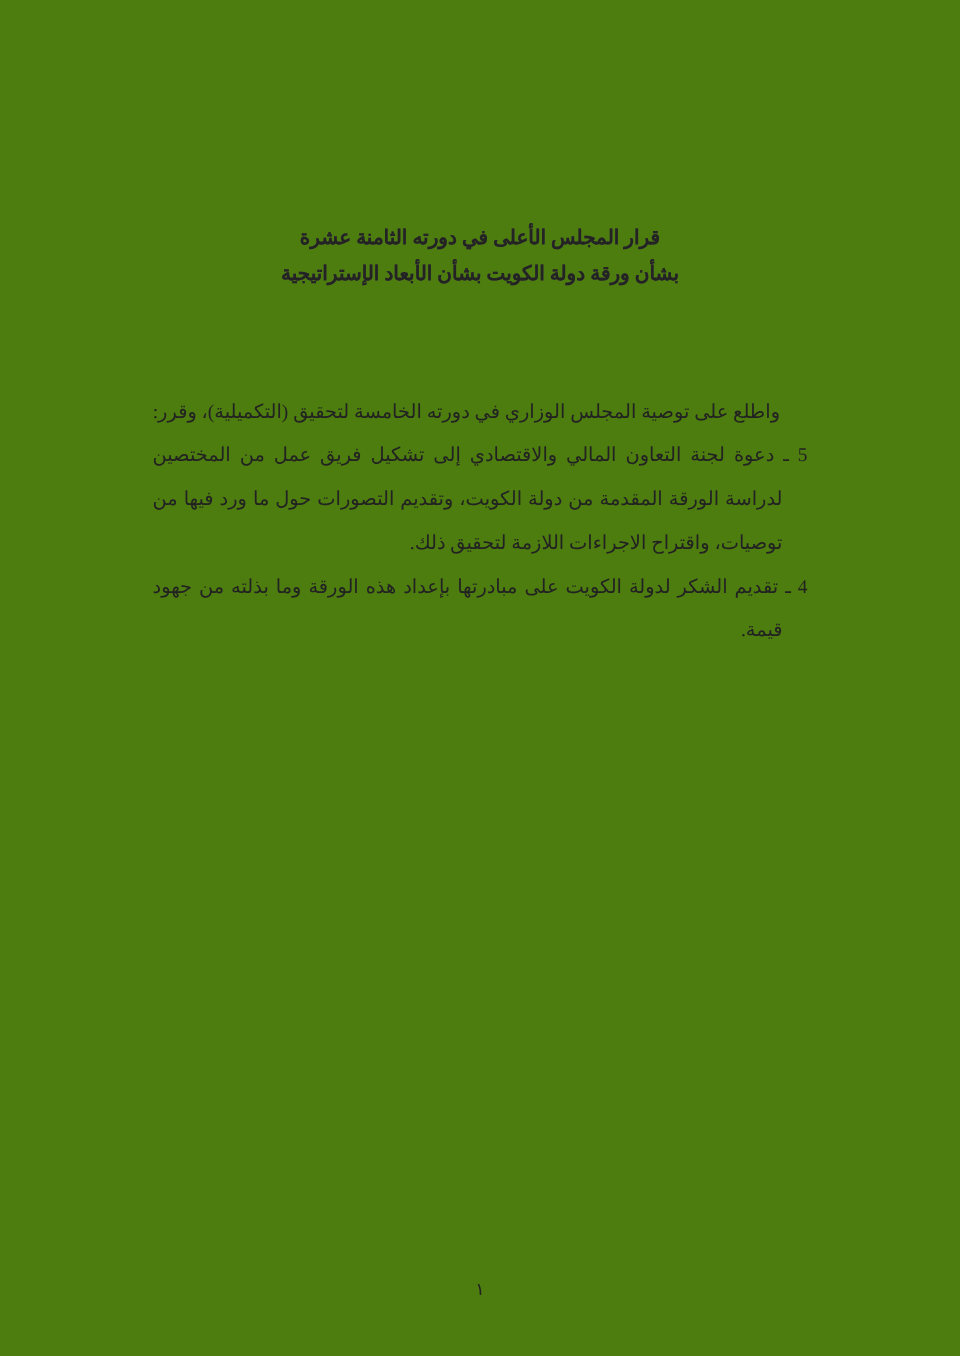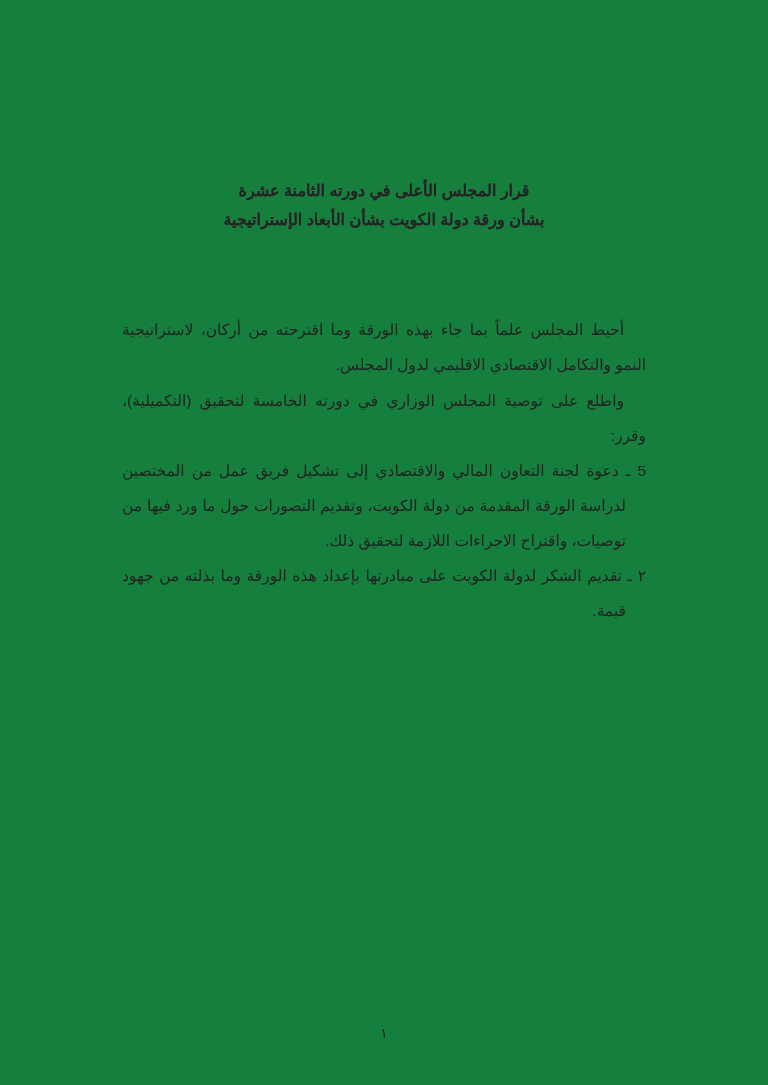--- a/index.html
+++ b/index.html
@@ -4,22 +4,22 @@
 <style>
   html, body {
     margin: 0;
     padding: 0;
     background: #ffffff;
   }
   .page {
     position: relative;
     width: 768px;
     height: 1085px;
-    background: #15803d;
-    font-family: Liberation Sans, sans-serif;
+    background: #4d7c0f;
+    font-family: Liberation Serif, serif;
     color: #1c1c1c;
     overflow: hidden;
   }
   .title-block {
     position: absolute;
     top: 176px;
     left: 0;
     right: 0;
     text-align: center;
     direction: rtl;
@@ -72,21 +72,20 @@
 <body>
 
 <div class="page">
 
   <div class="title-block">
     <span class="title-line">قرار المجلس الأعلى في دورته الثامنة عشرة</span>
     <span class="title-line">بشأن ورقة دولة الكويت بشأن الأبعاد الإستراتيجية</span>
   </div>
 
   <div class="body-block">
-    <p class="para">أحيط المجلس علماً بما جاء بهذه الورقة وما اقترحته من أركان، لاستراتيجية النمو والتكامل الاقتصادي الاقليمي لدول المجلس.</p>
     <p class="para">واطلع على توصية المجلس الوزاري في دورته الخامسة لتحقيق (التكميلية)، وقرر:</p>
     <p class="list-item">5 ـ دعوة لجنة التعاون المالي والاقتصادي إلى تشكيل فريق عمل من المختصين لدراسة الورقة المقدمة من دولة الكويت، وتقديم التصورات حول ما ورد فيها من توصيات، واقتراح الاجراءات اللازمة لتحقيق ذلك.</p>
-    <p class="list-item">٢ ـ تقديم الشكر لدولة الكويت على مبادرتها بإعداد هذه الورقة وما بذلته من جهود قيمة.</p>
+    <p class="list-item">4 ـ تقديم الشكر لدولة الكويت على مبادرتها بإعداد هذه الورقة وما بذلته من جهود قيمة.</p>
   </div>
 
   <div class="page-number">١</div>
 
 </div>
 
 </body></html>

